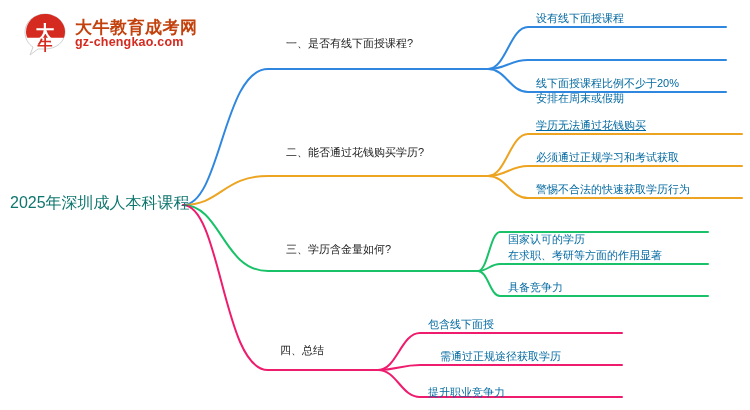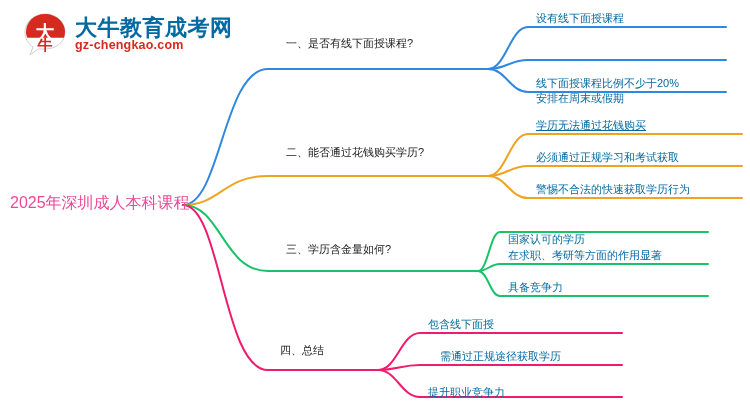--- a/index.html
+++ b/index.html
@@ -40,43 +40,43 @@
     height: 46px;
     flex: 0 0 46px;
   }
   .logo-text {
     display: flex;
     flex-direction: column;
     justify-content: center;
     line-height: 1;
   }
   .logo-cn {
-    font-size: 22px;
+    font-size: 17px;
     font-weight: bold;
-    color: #0369a1;
+    color: #c2410c;
     letter-spacing: 0.5px;
     white-space: nowrap;
   }
   .logo-en {
     margin-top: 0;
     font-size: 12.5px;
     font-weight: bold;
     color: #d42a1f;
     letter-spacing: 0.2px;
     white-space: nowrap;
   }
 
   
   .root-label {
     position: absolute;
     left: 10px;
     top: 192px;
     font-size: 16px;
     line-height: 22px;
-    color: #ec4899;
+    color: #0f766e;
     white-space: nowrap;
   }
 
   
   .l1 {
     position: absolute;
     font-size: 11px;
     line-height: 20px;
     color: #1c1c1c;
     white-space: nowrap;

